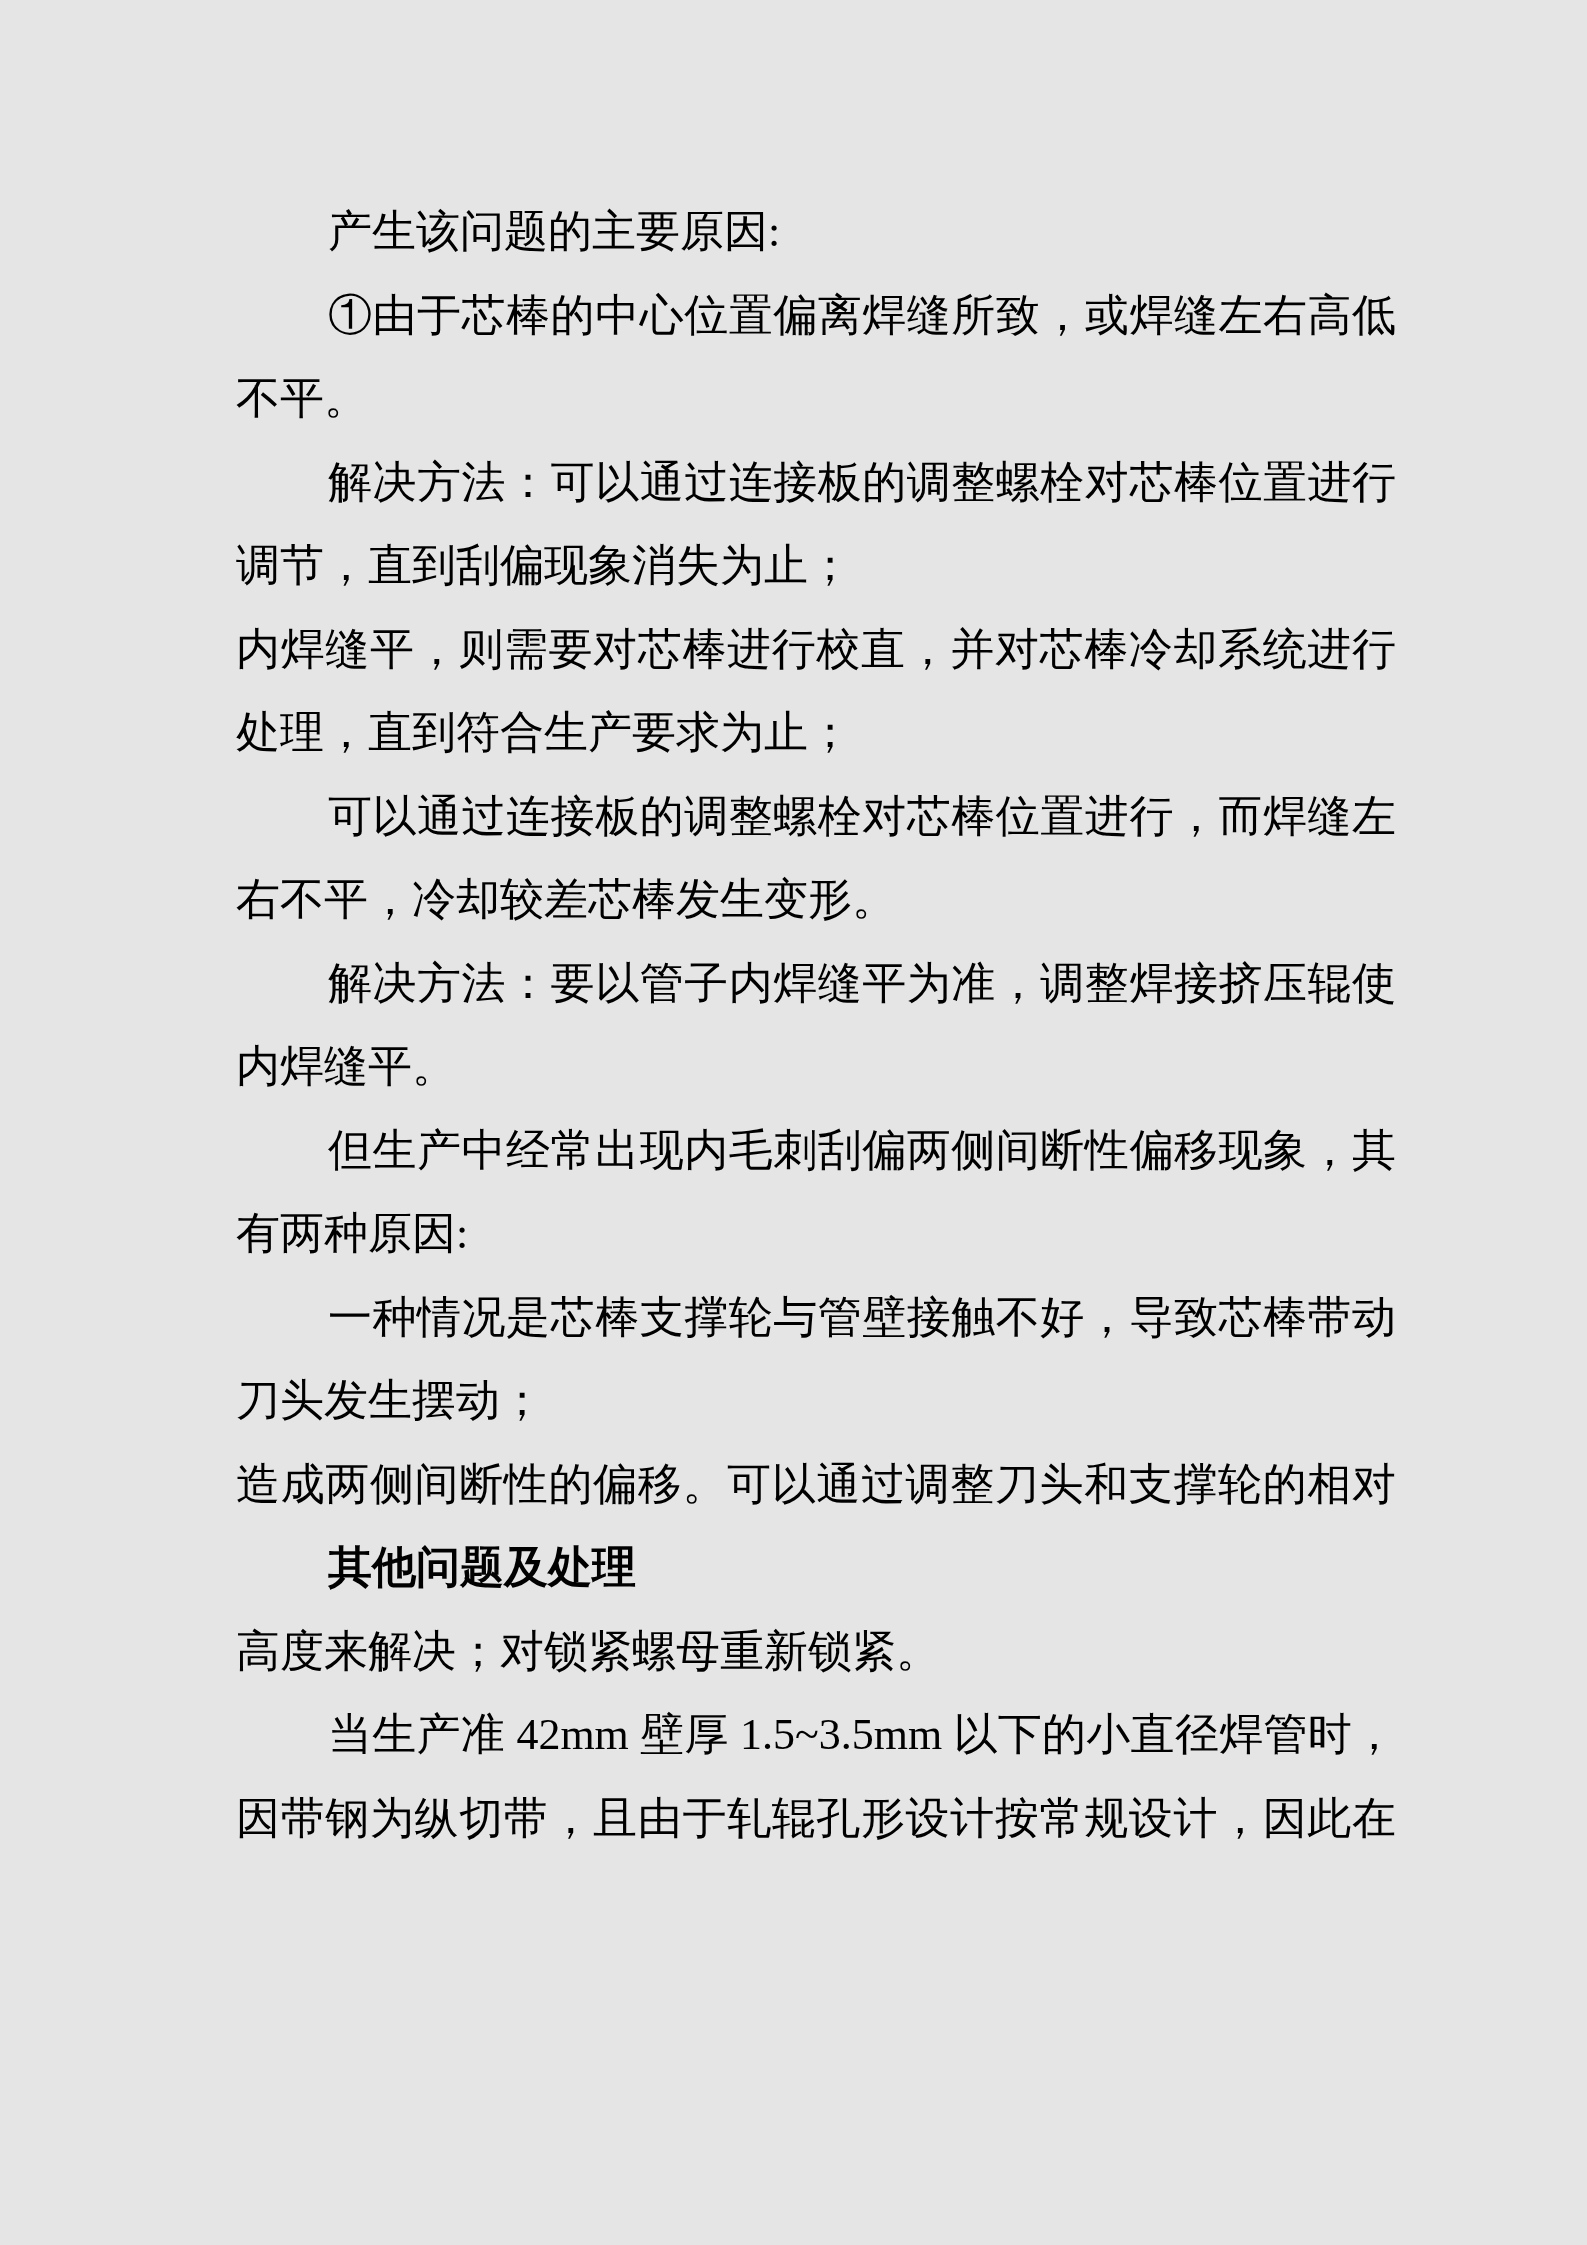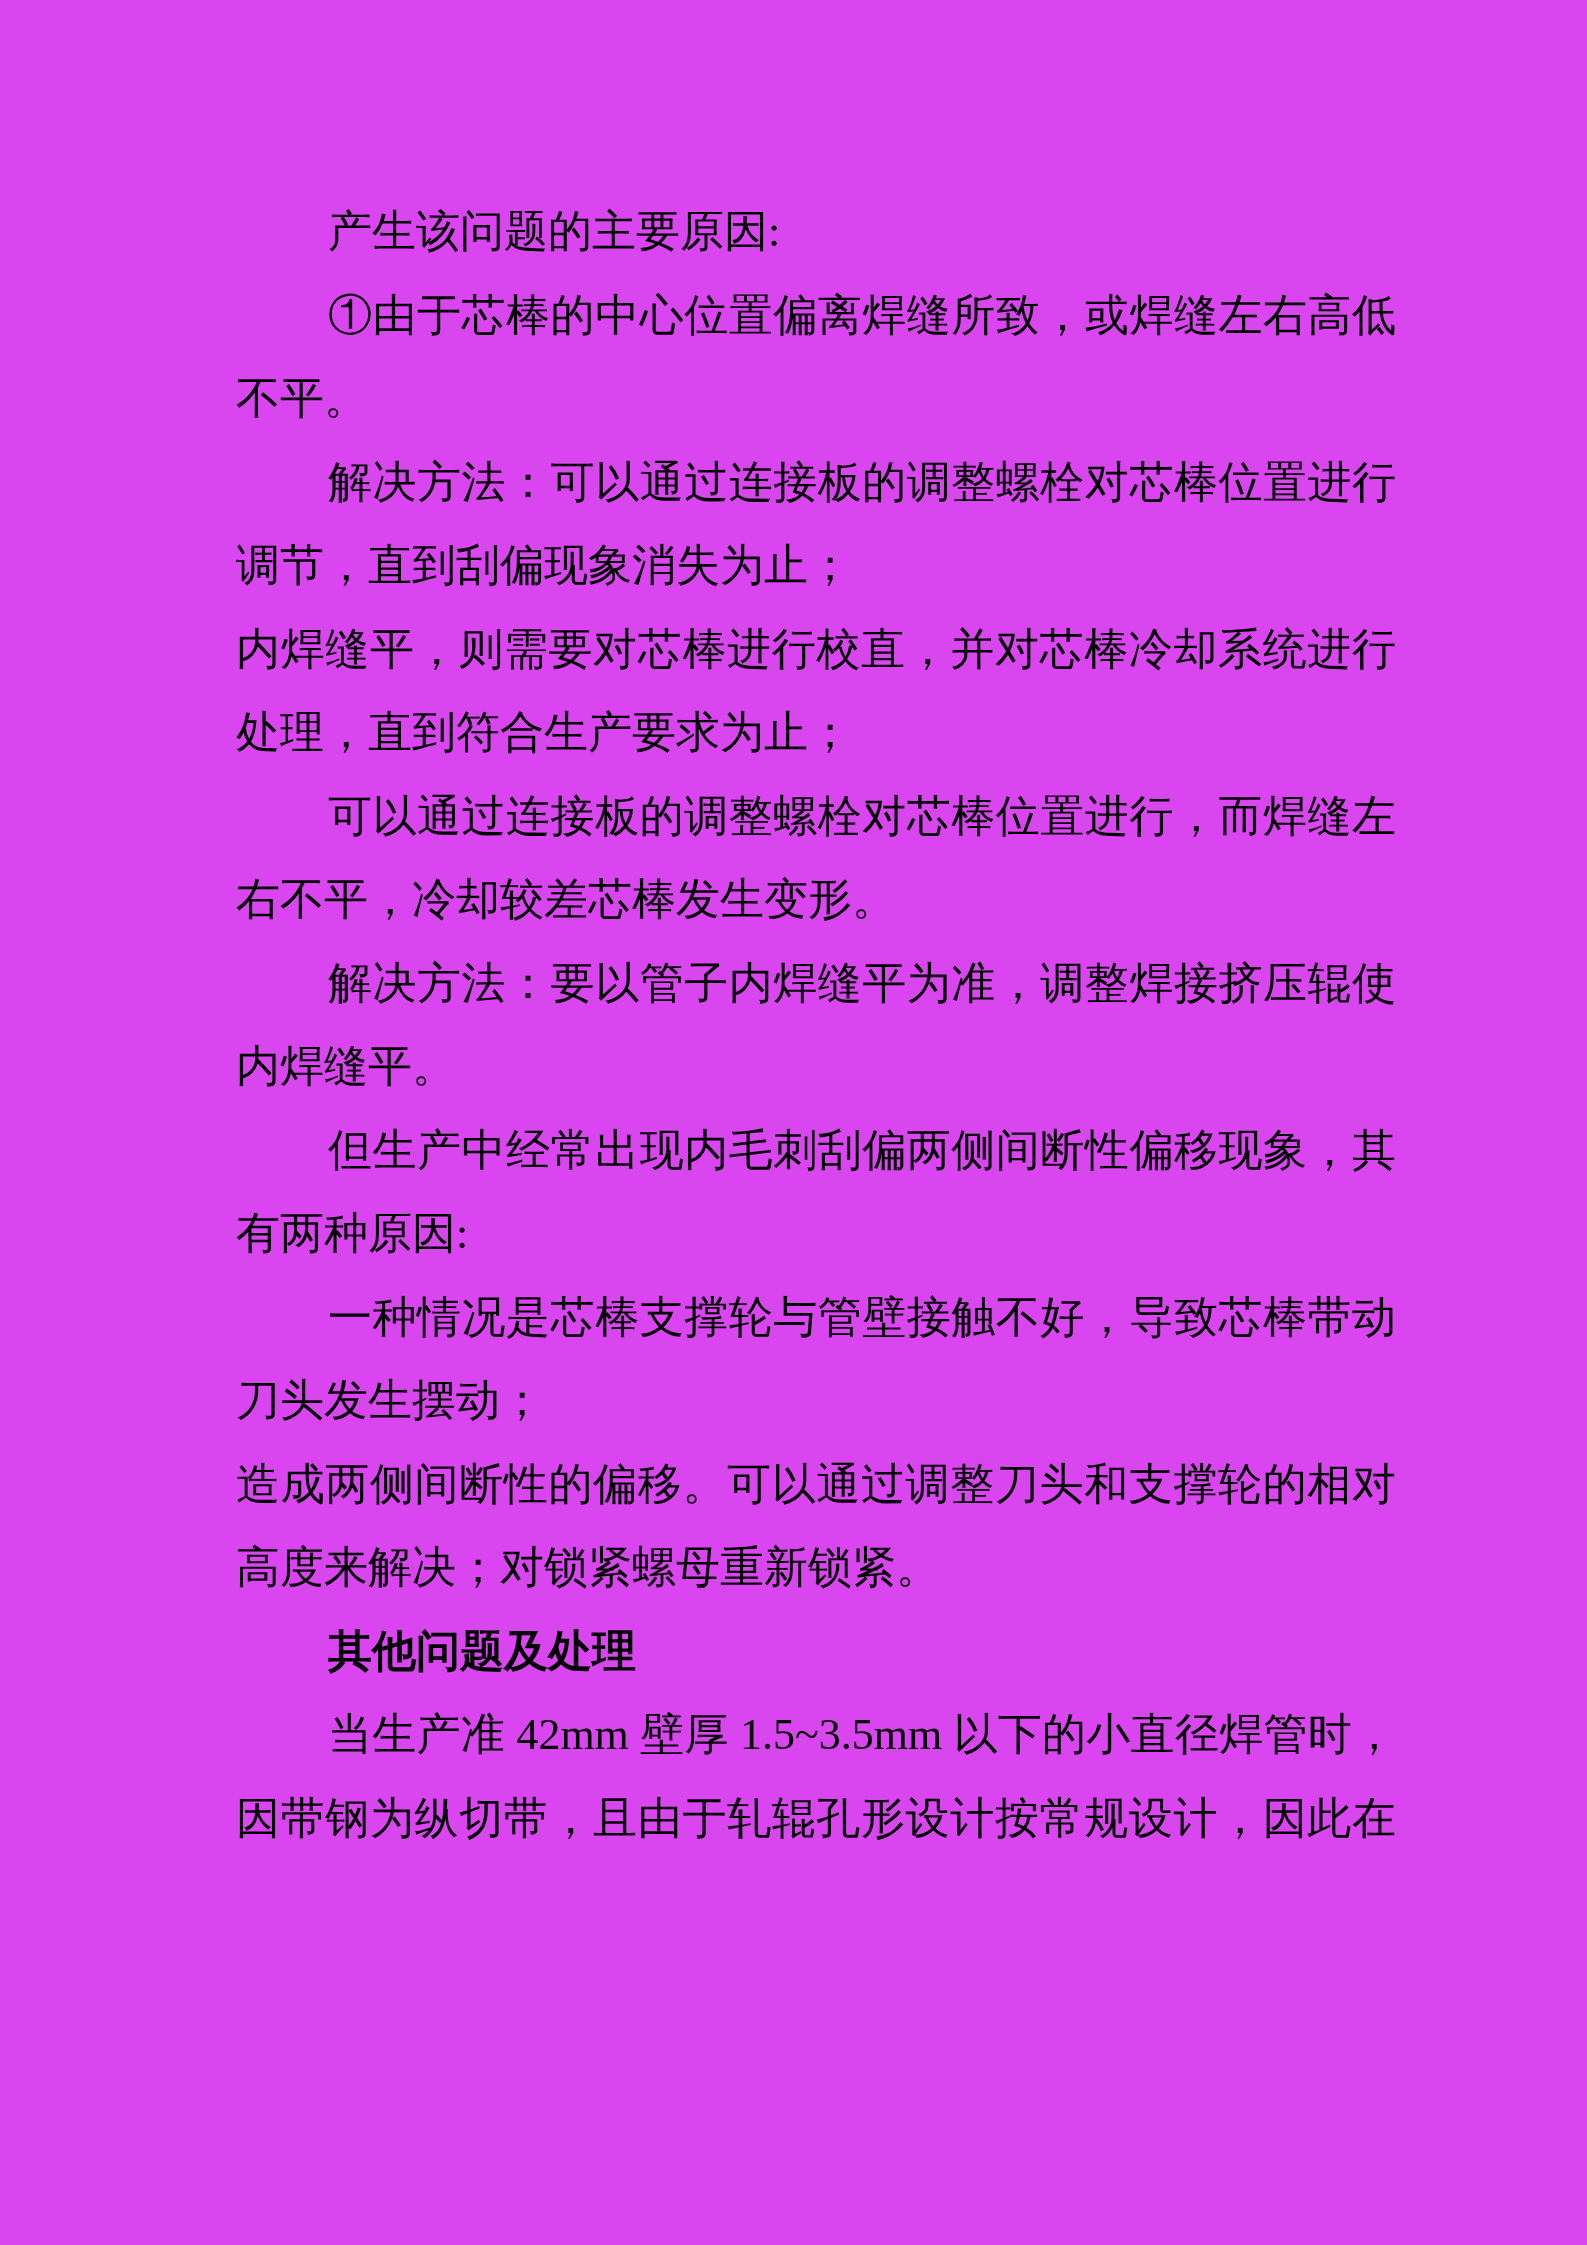--- a/index.html
+++ b/index.html
@@ -4,21 +4,21 @@
 <style>
   html, body {
     margin: 0;
     padding: 0;
     background: #ffffff;
   }
   .page {
     position: relative;
     width: 1587px;
     height: 2245px;
-    background: #d946ef;
+    background: #e5e5e5;
     overflow: hidden;
     font-family: "Liberation Serif", "DejaVu Serif", serif;
   }
   .content {
     position: absolute;
     left: 236px;
     top: 190px;
     width: 1160px;
   }
   .line {
@@ -57,18 +57,18 @@
       <div class="line">处理，直到符合生产要求为止；</div>
       <div class="line indent fill">可以通过连接板的调整螺栓对芯棒位置进行，而焊缝左</div>
       <div class="line">右不平，冷却较差芯棒发生变形。</div>
       <div class="line indent fill">解决方法：要以管子内焊缝平为准，调整焊接挤压辊使</div>
       <div class="line">内焊缝平。</div>
       <div class="line indent fill">但生产中经常出现内毛刺刮偏两侧间断性偏移现象，其</div>
       <div class="line">有两种原因:</div>
       <div class="line indent fill">一种情况是芯棒支撑轮与管壁接触不好，导致芯棒带动</div>
       <div class="line">刀头发生摆动；</div>
       <div class="line fill">造成两侧间断性的偏移。可以通过调整刀头和支撑轮的相对</div>
+      <div class="line indent bold">其他问题及处理</div>
       <div class="line">高度来解决；对锁紧螺母重新锁紧。</div>
-      <div class="line indent bold">其他问题及处理</div>
       <div class="line indent fill">当生产准 42mm 壁厚 1.5~3.5mm 以下的小直径焊管时，</div>
       <div class="line fill">因带钢为纵切带，且由于轧辊孔形设计按常规设计，因此在</div>
     </div>
 </div>
 
 </body></html>

